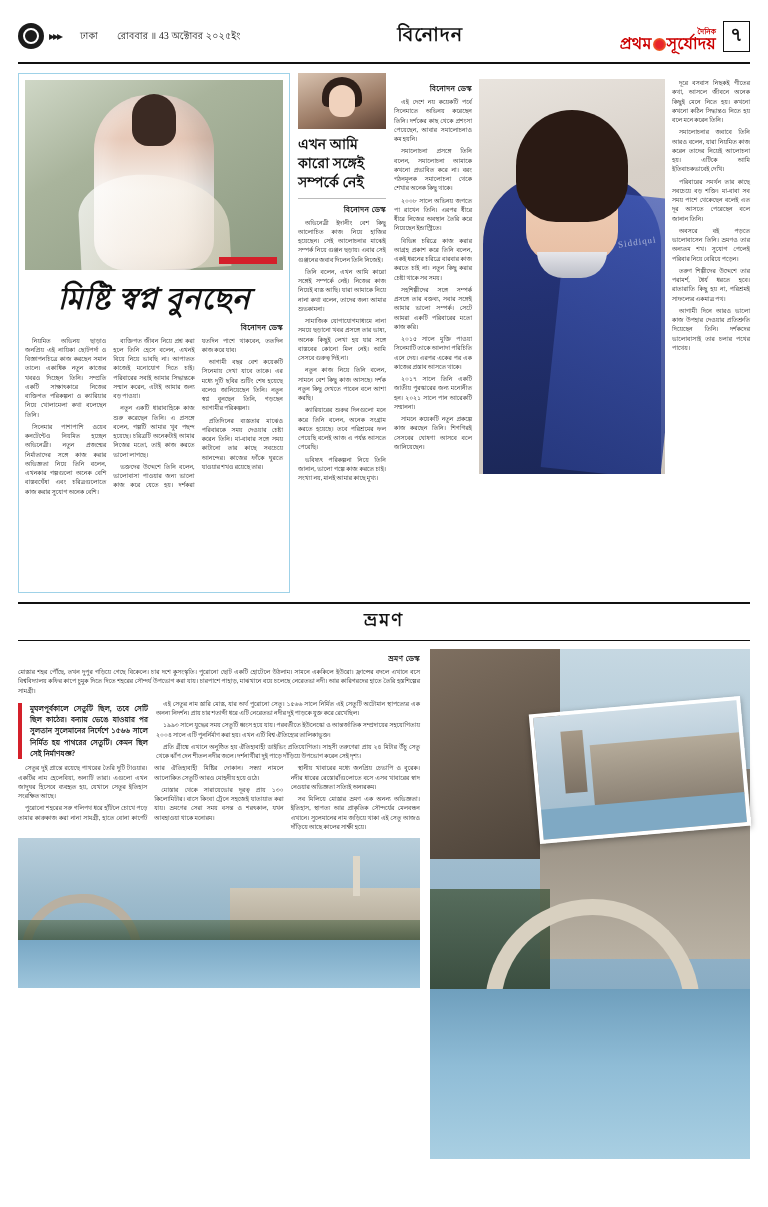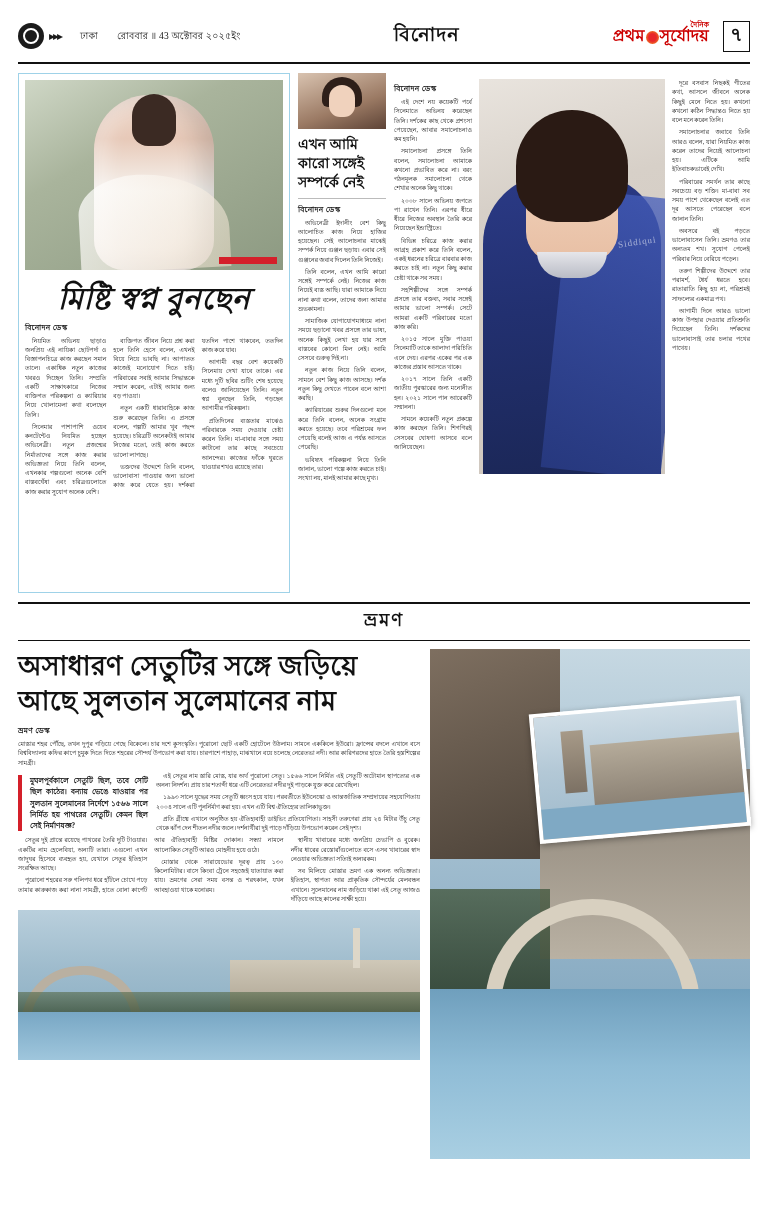--- a/index.html
+++ b/index.html
@@ -49,21 +49,21 @@
     margin-left: 14px;
     letter-spacing: .2px;
   }
   .mh-center {
     flex: 1 1 auto;
     text-align: center;
     font-size: 19px;
     font-weight: bold;
     letter-spacing: 1px;
   }
-  .mh-right { display: flex; align-items: flex-start; gap: 14px; flex: 0 0 auto; }
+  .mh-right { display: flex; align-items: flex-end; gap: 7px; flex: 0 0 auto; }
   .mh-logo { text-align: right; line-height: 1; }
   .mh-logo-top { font-size: 7.5px; color: #c00; font-weight: bold; }
   .mh-logo-main {
     font-size: 16px;
     font-weight: bold;
     color: #c00;
     letter-spacing: .2px;
     white-space: nowrap;
   }
   .mh-sun {
@@ -133,20 +133,21 @@
     letter-spacing: .5px;
     margin: 10px 0 4px;
     line-height: 1.25;
     font-style: italic;
   }
   .byline {
     font-size: 7.5px;
     font-weight: bold;
     margin: 4px 0 3px;
     letter-spacing: .3px;
+    text-align: right;
   }
   .cols-3 { column-count: 3; column-gap: 7px; column-rule: 0; }
   .body-txt {
     font-size: 6.1px;
     line-height: 1.52;
     text-align: justify;
     hyphens: auto;
     word-spacing: -0.3px;
   }
   .body-txt p { margin: 0 0 3px; text-indent: 7px; }
@@ -446,21 +447,20 @@
           </div>
         </div>
       </div>
     </div>
   </div>
 
   <div class="sec-divider">ভ্রমণ</div>
 
   <div class="bottom">
     <div class="bl">
-      <div class="b-headline">অসাধারণ সেতুটির সঙ্গে জড়িয়ে আছে সুলতান সুলেমানের নাম</div>
       <div class="byline">ভ্রমণ ডেস্ক</div>
       <div class="body-txt" style="margin-bottom:4px;">মোস্তার শহর পৌঁছে, তখন দুপুর গড়িয়ে গেছে বিকেলে। চার দশে কুসংস্কৃতি। পুরোনো ছোট একটি হোটেলে উঠলাম। সামনে এককিলে ইউরো। ফ্রান্সের বদলে এখানে বসে বিশ্ববিদ্যালয় কফির কাপে চুমুক দিতে দিতে শহরের সৌন্দর্য উপভোগ করা যায়। চারপাশে পাহাড়, মাঝখানে বয়ে চলেছে নেরেতভা নদী। আর কারিগরদের হাতে তৈরি হস্তশিল্পের সামগ্রী।</div>
       <div class="pullquote">মুঘলপূর্বকালে সেতুটি ছিল, তবে সেটি ছিল কাঠের। বন্যায় ভেঙে যাওয়ার পর সুলতান সুলেমানের নির্দেশে ১৫৬৬ সালে নির্মিত হয় পাথরের সেতুটি। কেমন ছিল সেই নির্মাণযজ্ঞ?</div>
       <div class="body-txt">
         <p>এই সেতুর নাম স্তারি মোস্ত, যার অর্থ পুরোনো সেতু। ১৫৬৬ সালে নির্মিত এই সেতুটি অটোমান স্থাপত্যের এক অনন্য নিদর্শন। প্রায় চার শতাব্দী ধরে এটি নেরেতভা নদীর দুই পাড়কে যুক্ত করে রেখেছিল।</p>
         <p>১৯৯৩ সালে যুদ্ধের সময় সেতুটি ধ্বংস হয়ে যায়। পরবর্তীতে ইউনেস্কো ও আন্তর্জাতিক সম্প্রদায়ের সহযোগিতায় ২০০৪ সালে এটি পুনর্নির্মাণ করা হয়। এখন এটি বিশ্ব ঐতিহ্যের তালিকাভুক্ত।</p>
         <p>প্রতি গ্রীষ্মে এখানে অনুষ্ঠিত হয় ঐতিহ্যবাহী ডাইভিং প্রতিযোগিতা। সাহসী তরুণেরা প্রায় ২৪ মিটার উঁচু সেতু থেকে ঝাঁপ দেন শীতল নদীর জলে। দর্শনার্থীরা দুই পাড়ে দাঁড়িয়ে উপভোগ করেন সেই দৃশ্য।</p>
       </div>
       <div class="cols-3 body-txt">
         <p>সেতুর দুই প্রান্তে রয়েছে পাথরের তৈরি দুটি টাওয়ার। একটির নাম হেলেবিয়া, অন্যটি তারা। এগুলো এখন জাদুঘর হিসেবে ব্যবহৃত হয়, যেখানে সেতুর ইতিহাস সংরক্ষিত আছে।</p>

